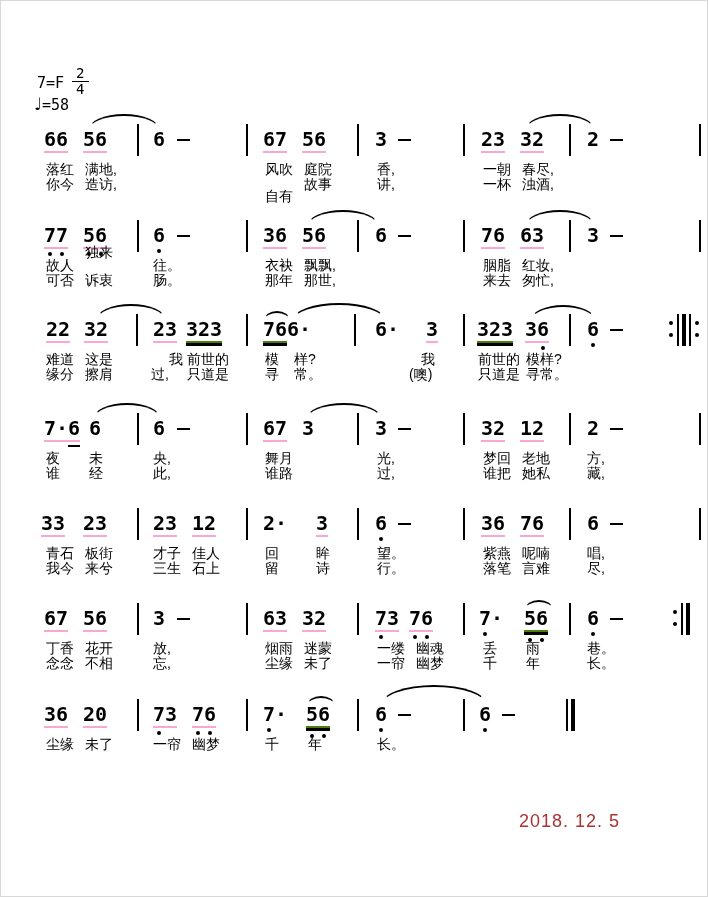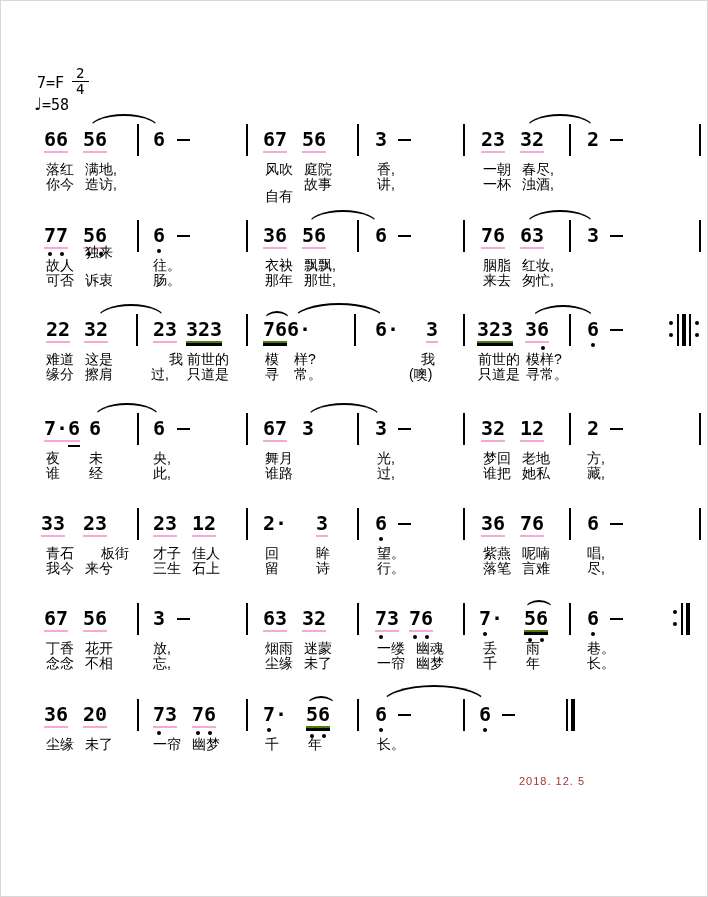--- a/index.html
+++ b/index.html
@@ -12,21 +12,21 @@
            font-size:14px;font-weight:bold;line-height:18px;}
   .keyblock{position:absolute;left:36px;top:70px;font-size:15px;font-weight:500;
             font-family:"DejaVu Sans Mono",monospace;}
   .frac{display:inline-block;vertical-align:middle;text-align:center;
         font-size:14px;line-height:13px;margin-left:8px;margin-top:-4px;}
   .frac .num{display:block;border-bottom:1px solid #000;padding:0 4px 1px;}
   .frac .den{display:block;padding-top:1px;}
   .tempo{position:absolute;left:33px;top:93px;font-size:15px;
          font-family:"DejaVu Sans Mono",monospace;}
   .tempo .glyph{font-family:"DejaVu Sans",sans-serif;font-size:17px;}
-  .datestamp{position:absolute;left:518px;top:774px;font-size:11px;letter-spacing:1px;}
+  .datestamp{position:absolute;left:518px;top:810px;font-size:18px;letter-spacing:1px;}
   
   .tok{position:absolute;font-family:"DejaVu Sans Mono",monospace;font-weight:bold;
        font-size:20px;line-height:20px;white-space:pre;}
   .tok .dg{display:inline-block;padding-bottom:2px;}
   .tok.u1 .dg{border-bottom:2px solid #f9a8d4;}
   .tok.u2 .dg{border-bottom:2px solid #4d7c0f;box-shadow:0 3px 0 #000;}
   .tok .xl{position:absolute;width:12px;height:0;border-bottom:2px solid #000;top:27px;}
   .tok .odot{position:absolute;width:4px;height:4px;border-radius:50%;background:#000;}
   .dash{position:absolute;width:13px;height:2px;background:#000;}
   .bar{position:absolute;background:#000;}
@@ -213,21 +213,21 @@
       <div class="tok u1" style="left: 519px; top: 512px;"><span class="dg">76</span></div>
       <div class="tok" style="left: 586px; top: 512px;"><span class="dg">6</span></div>
       <div class="dash" style="left: 609px; top: 522px;"></div>
       <div class="bar" style="left: 136px; top: 507px; width: 2px; height: 32px;"></div>
       <div class="bar" style="left: 245px; top: 507px; width: 2px; height: 32px;"></div>
       <div class="bar" style="left: 356px; top: 507px; width: 2px; height: 32px;"></div>
       <div class="bar" style="left: 462px; top: 507px; width: 2px; height: 32px;"></div>
       <div class="bar" style="left: 568px; top: 507px; width: 2px; height: 32px;"></div>
       <div class="bar" style="left: 698px; top: 507px; width: 2px; height: 32px;"></div>
       <div class="lyr" style="left: 45px; top: 545px;">青石</div>
-      <div class="lyr" style="left: 100px; top: 545px;">板街</div>
+      <div class="lyr" style="left: 84px; top: 545px;">板街</div>
       <div class="lyr" style="left: 152px; top: 545px;">才子</div>
       <div class="lyr" style="left: 191px; top: 545px;">佳人</div>
       <div class="lyr" style="left: 264px; top: 545px;">回</div>
       <div class="lyr" style="left: 315px; top: 545px;">眸</div>
       <div class="lyr" style="left: 376px; top: 545px;">望。</div>
       <div class="lyr" style="left: 482px; top: 545px;">紫燕</div>
       <div class="lyr" style="left: 521px; top: 545px;">呢喃</div>
       <div class="lyr" style="left: 586px; top: 545px;">唱,</div>
       <div class="lyr" style="left: 45px; top: 560px;">我今</div>
       <div class="lyr" style="left: 84px; top: 560px;">来兮</div>

